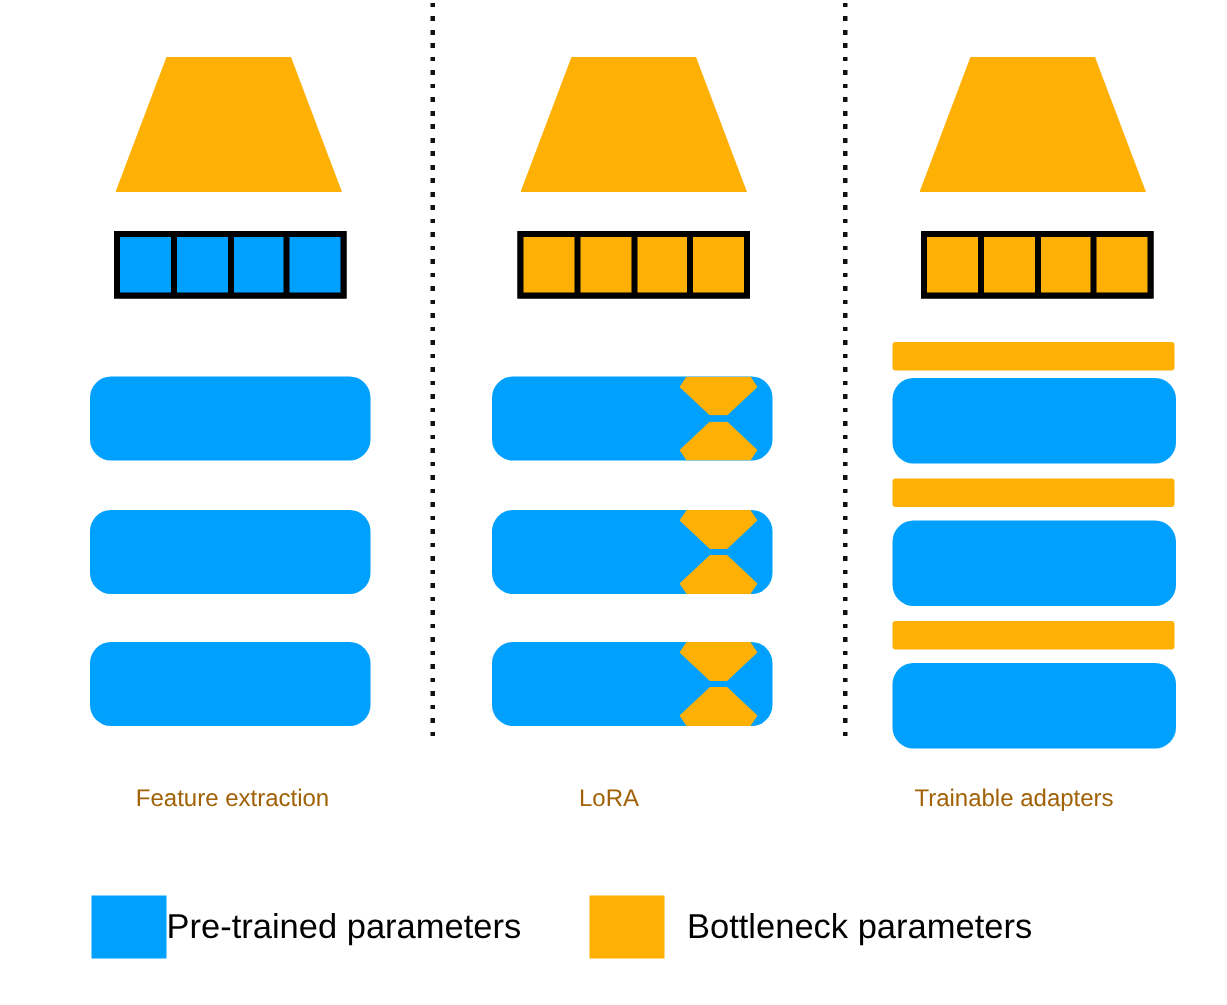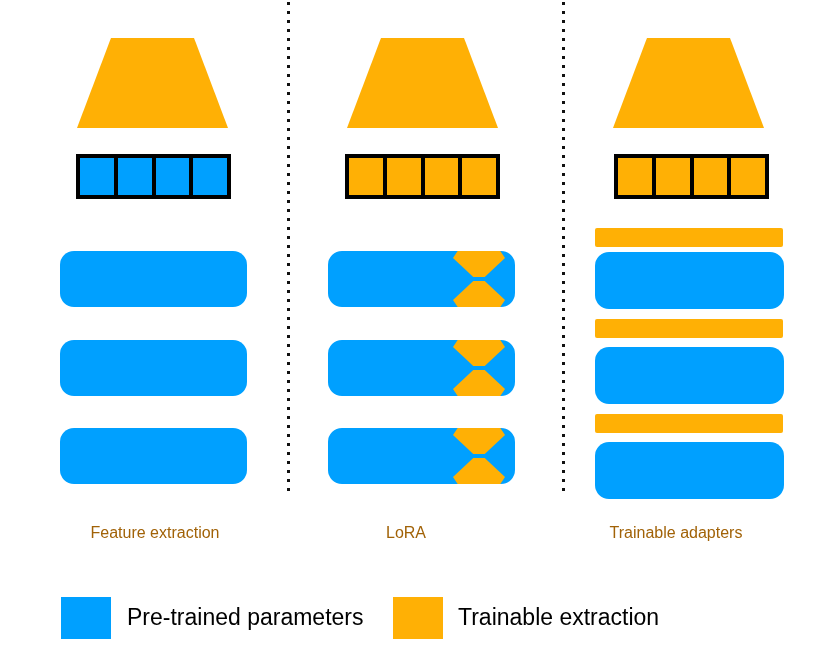--- a/index.html
+++ b/index.html
@@ -110,17 +110,17 @@
   </div>
   <div class="adapter-bar" style="left:595px;top:228px;"></div>
   <div class="layer layer3" style="left:595px;top:252px;"></div>
   <div class="adapter-bar" style="left:595px;top:319px;"></div>
   <div class="layer layer3" style="left:595px;top:347px;"></div>
   <div class="adapter-bar" style="left:595px;top:414px;"></div>
   <div class="layer layer3" style="left:595px;top:442px;"></div>
   <div class="col-label" style="left:676px;">Trainable adapters</div>
 
   <div class="swatch" style="left: 61px; background: rgb(0, 160, 255);"></div>
-  <div class="legend-label" style="left:127px;">Pre-trained parameters</div>
+  <div class="legend-label" style="left:111px;">Pre-trained parameters</div>
   <div class="swatch" style="left: 393px; background: rgb(255, 176, 5);"></div>
-  <div class="legend-label" style="left:458px;">Trainable extraction</div>
+  <div class="legend-label" style="left:458px;">Bottleneck parameters</div>
 
 </div>
 
 </body></html>

